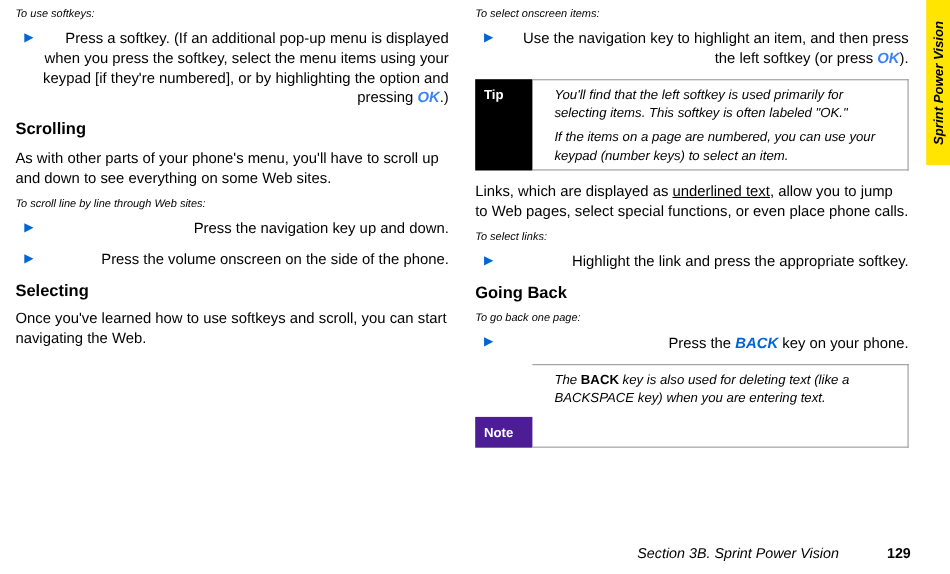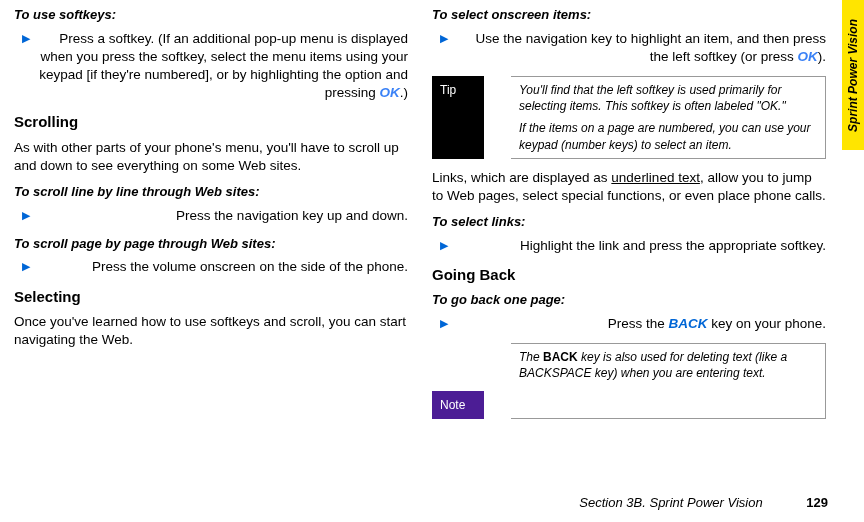--- a/index.html
+++ b/index.html
@@ -37,22 +37,22 @@
     padding: 6px 30px 0 14px;
     gap: 24px;
   }
   .col {
     width: 394px;
     font-size: 13.5px;
     line-height: 1.35;
   }
   .sub-italic {
     font-style: italic;
-    font-weight: bold;
-    font-size: 13px;
+    font-weight: normal;
+    font-size: 10px;
     margin-bottom: 6px;
   }
   .h2 {
     font-weight: bold;
     font-size: 15px;
     margin: 10px 0 6px 0;
   }
   .para { margin-bottom: 8px; }
   .bullet { display: flex; gap: 8px; margin: 4px 0 10px 8px; }
   .arrow { color: #0066d6; font-size: 11px; line-height: 1.6; flex: 0 0 auto; }
@@ -62,33 +62,32 @@
   .ul { text-decoration: underline; }
   .box {
     display: flex;
     margin: 8px 0 10px 0;
     font-size: 12px;
     font-style: italic;
   }
   .box-label {
     background: #000;
     color: #fff;
-    font-weight: normal;
+    font-weight: bold;
     padding: 6px 8px;
     flex: 0 0 52px;
     font-style: normal;
   }
   .box-label.orange { background: #4c1d95; margin-top: 48px; }
   .box-body {
     border: 1px solid #999;
     border-left: none;
-    padding: 5px 8px;
+    padding: 5px 20px;
     flex: 1;
     line-height: 1.35;
-    margin-left: 27px;
   }
   .box-body p + p { margin-top: 6px; }
   .box-body b { font-style: normal; font-weight: bold; }
   .footer {
     position: absolute;
     bottom: 12px;
     right: 36px;
     font-size: 13px;
     font-style: italic;
   }
@@ -115,21 +114,20 @@
 
     <div class="h2">Scrolling</div>
     <div class="para">As with other parts of your phone's menu, you'll have to scroll up and down to see everything on some Web sites.</div>
 
     <div class="sub-italic">To scroll line by line through Web sites:</div>
     <div class="bullet">
       <span class="arrow">▶</span>
       <span class="bullet-body">Press the navigation key up and down.</span>
     </div>
 
-    <div class="sub-italic">To scroll page by page through Web sites:</div>
     <div class="bullet">
       <span class="arrow">▶</span>
       <span class="bullet-body">Press the volume onscreen on the side of the phone.</span>
     </div>
 
     <div class="h2">Selecting</div>
     <div class="para">Once you've learned how to use softkeys and scroll, you can start navigating the Web.</div>
   </div>
 
   <div class="col">

